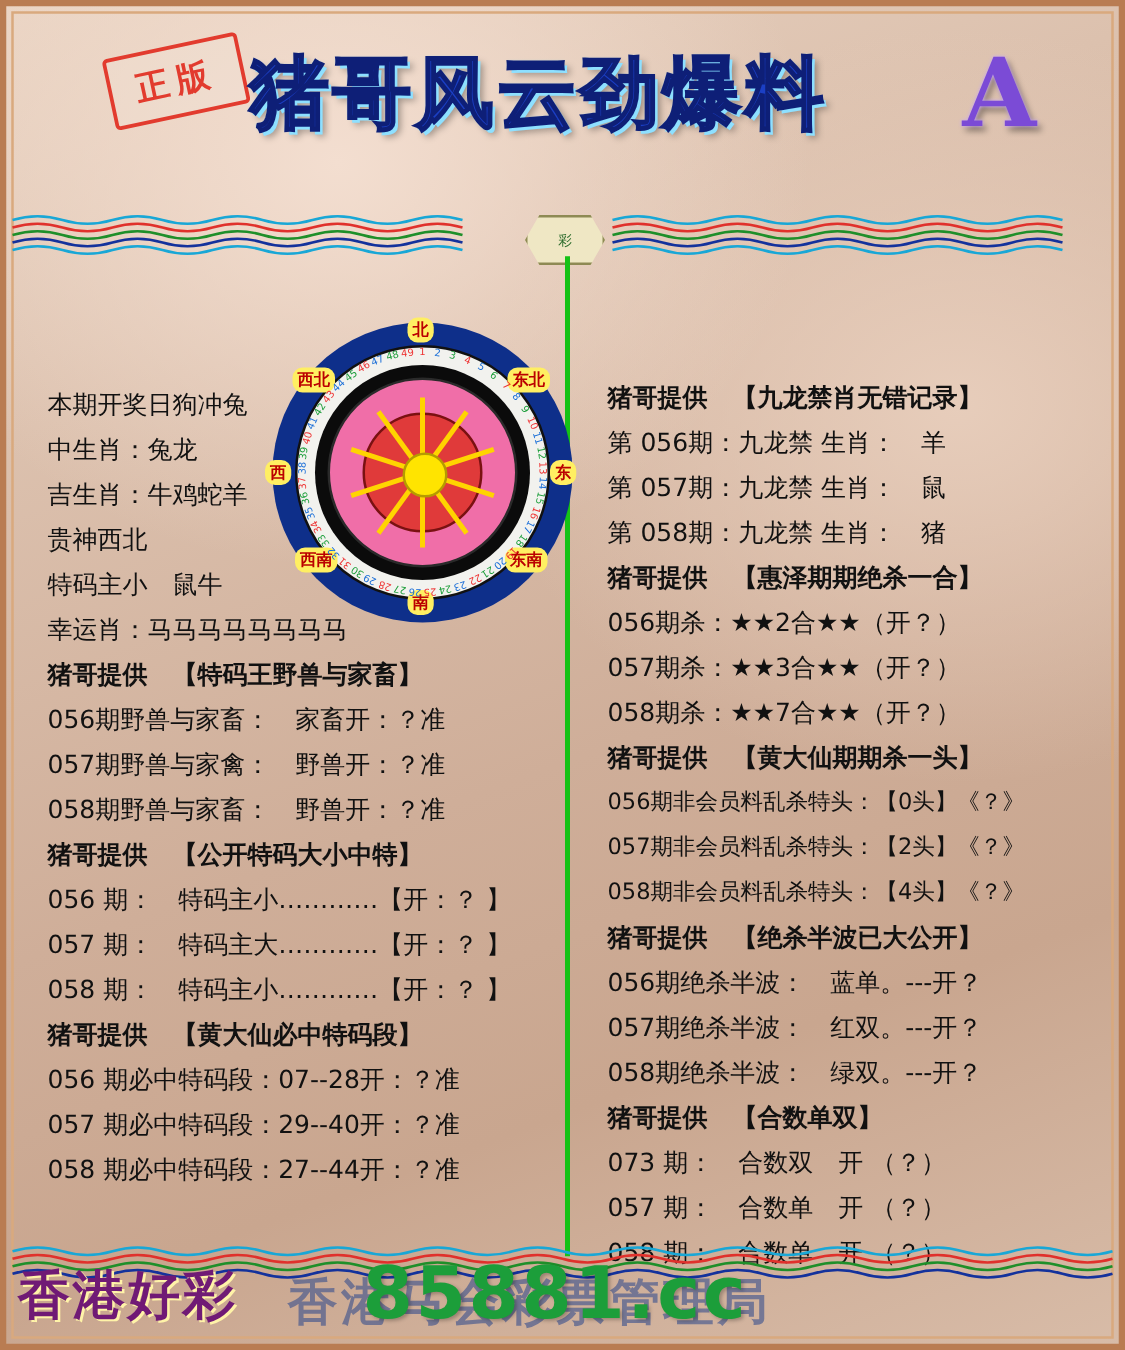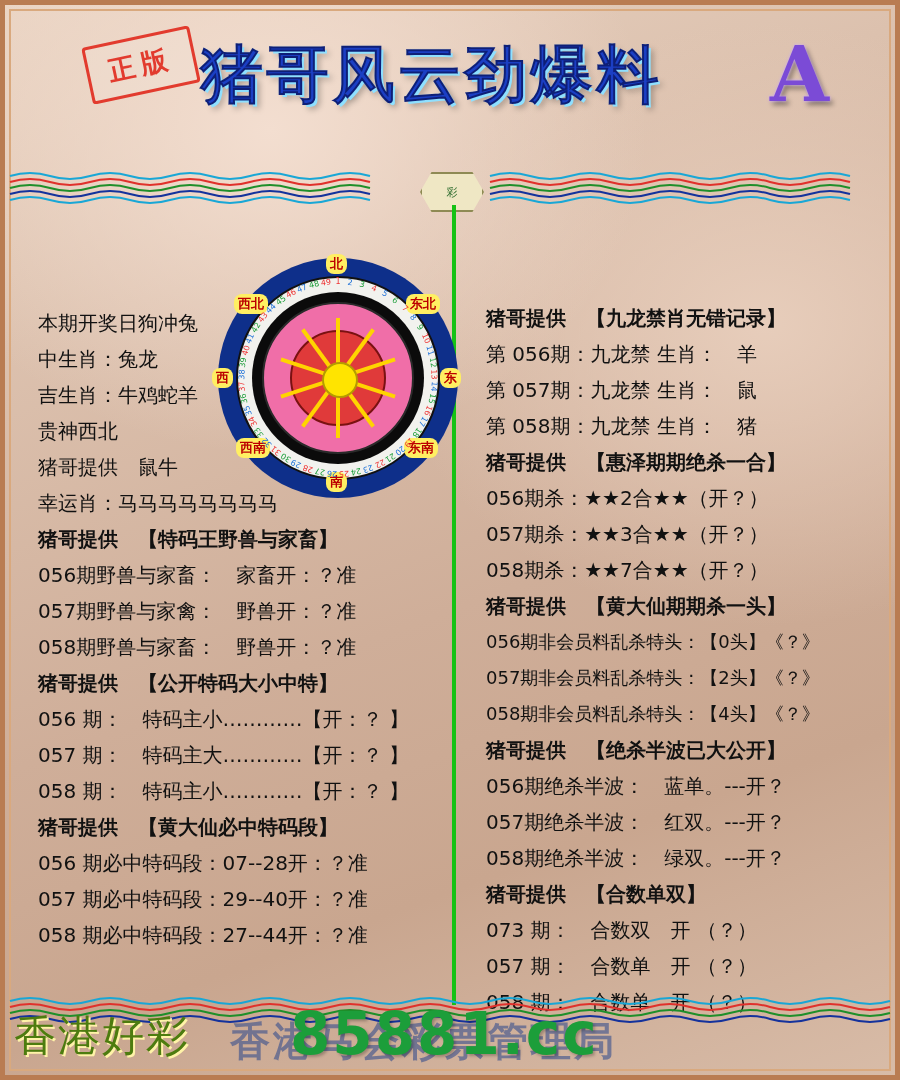--- a/index.html
+++ b/index.html
@@ -19,21 +19,21 @@
   .stamp{
     position:absolute;left:86px;top:36px;width:104px;height:52px;
     border:3px solid #e23b2e;border-radius:4px;transform:rotate(-12deg);
     color:#e23b2e;font-size:27px;font-weight:bold;letter-spacing:6px;
     display:flex;align-items:center;justify-content:center;
     font-family:"DejaVu Sans","Liberation Sans",sans-serif;
     background:rgba(255,255,255,0.10);
   }
   .title{
     position:absolute;left:200px;top:36px;width:520px;height:80px;
-    font-size:63px;font-weight:normal;letter-spacing:3px;line-height:78px;
+    font-size:63px;font-weight:bold;letter-spacing:3px;line-height:78px;
     color:#1b3fc4;
     -webkit-text-stroke:2px #0e1f77;
     text-shadow:
       0 0 2px #6fd2ff,
       3px 3px 0 #8fe0ff,
       5px 5px 6px rgba(0,0,0,.35);
     white-space:nowrap;
   }
   .letterA{
     position:absolute;left:770px;top:30px;
@@ -75,21 +75,21 @@
   .wheel .ring4{position:absolute;inset:44px;border-radius:50%;background:#f06ea8;border:2px solid #2a2a2a;}
   .wheel .ring5{position:absolute;inset:72px;border-radius:50%;background:#e03a3a;border:2px solid #7a1111;}
   .wheel .hub{position:absolute;left:104px;top:104px;width:32px;height:32px;border-radius:50%;background:#ffe400;border:2px solid #b59b00;}
   .wheel .spoke{position:absolute;left:118px;top:60px;width:4px;height:120px;background:#ffd400;transform-origin:50% 50%;}
   .dirlbl{position:absolute;font-size:13px;font-weight:bold;color:#b00;background:#ffef62;border-radius:8px;padding:1px 4px;}
   .num{position:absolute;font-size:8px;color:#fff;width:12px;text-align:center;}
 
   
   .footer{position:absolute;left:0;top:1000px;width:900px;height:80px;}
   .fl{
-    position:absolute;left:14px;top:8px;font-size:42px;font-weight:normal;color:#4d7c0f;
+    position:absolute;left:14px;top:8px;font-size:42px;font-weight:bold;color:#701a75;
     text-shadow:2px 2px 0 #fff3a8;letter-spacing:2px;
   }
   .fnum{
     position:absolute;left:290px;top:0px;font-size:58px;font-weight:bold;color:#1c9e3a;
     font-family:"DejaVu Sans","Liberation Sans",sans-serif;letter-spacing:2px;
     text-shadow:2px 2px 3px rgba(0,0,0,.25);
   }
   .fghost{
     position:absolute;left:230px;top:14px;font-size:40px;font-weight:bold;
     color:rgba(40,70,140,.55);letter-spacing:3px;white-space:nowrap;
@@ -205,21 +205,21 @@
   <div class="row">
       <span class="dk">中生肖：兔龙</span>
     </div>
   <div class="row">
       <span class="dk">吉生肖：牛鸡蛇羊</span>
     </div>
   <div class="row">
       <span class="dk">贵神西北</span>
     </div>
   <div class="row">
-      <span class="dk">猪哥提供　鼠牛</span>
+      <span class="dk">特码主小　鼠牛</span>
     </div>
   <div class="row">
       <span class="dk">幸运肖：马马马马马马马马</span>
     </div>
   <div class="row">
       <span class="dk b">猪哥提供　【特码王野兽与家畜】</span>
     </div>
   <div class="row">
       <span class="dk">056期野兽与家畜：　家畜开：？准</span>
     </div>

